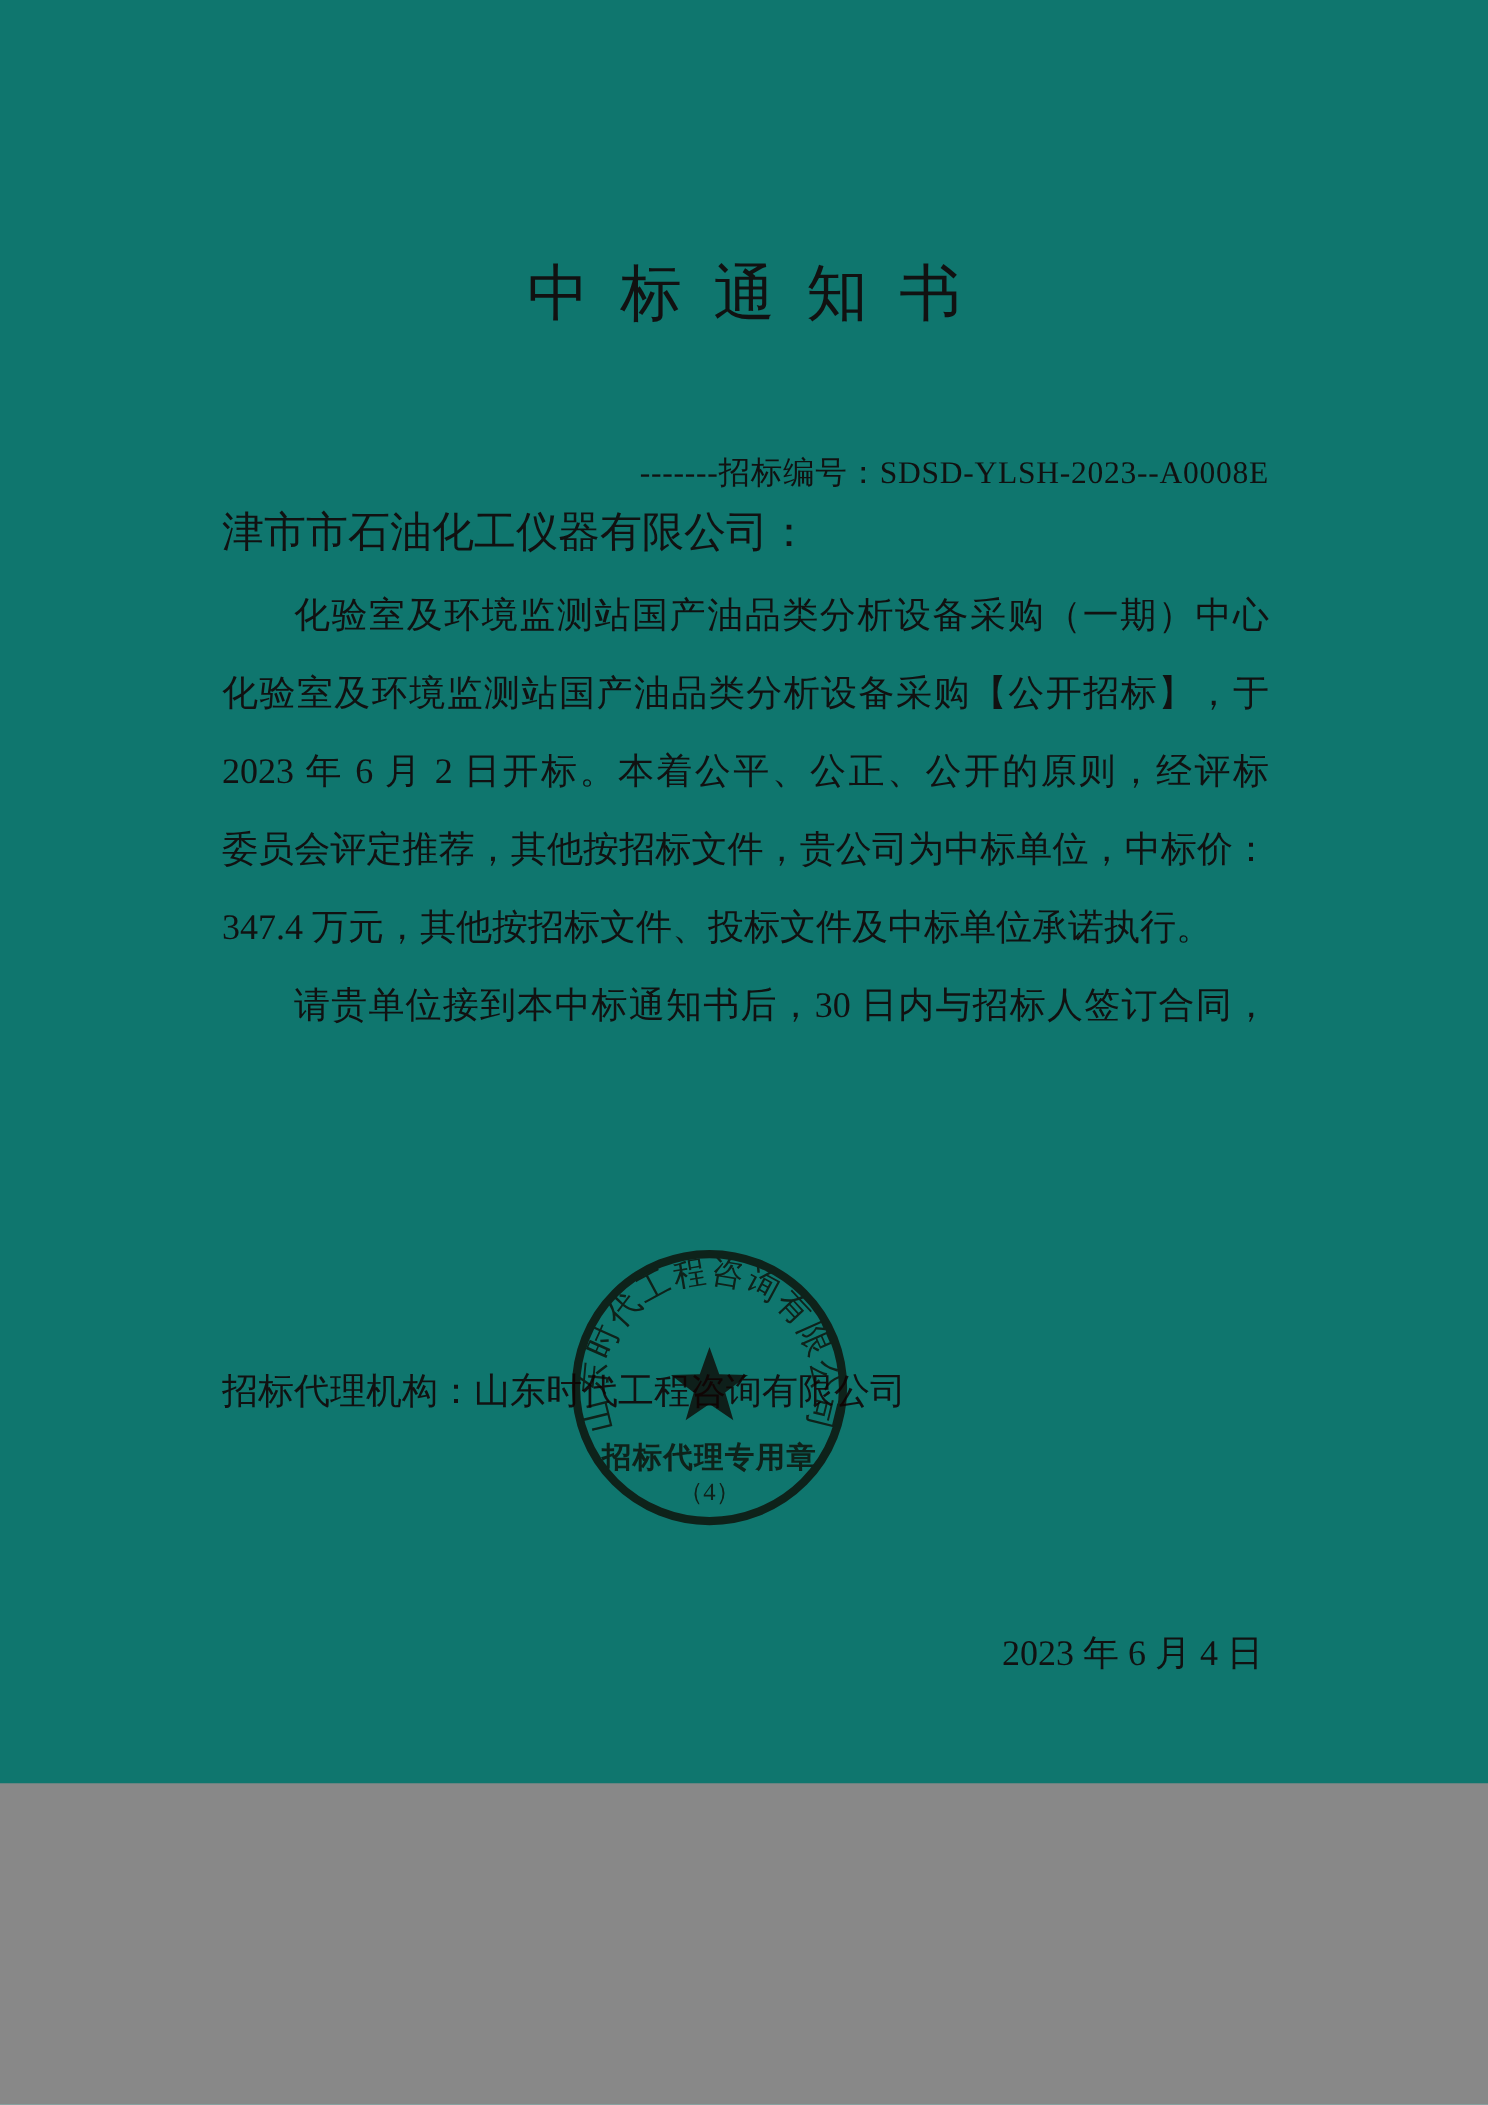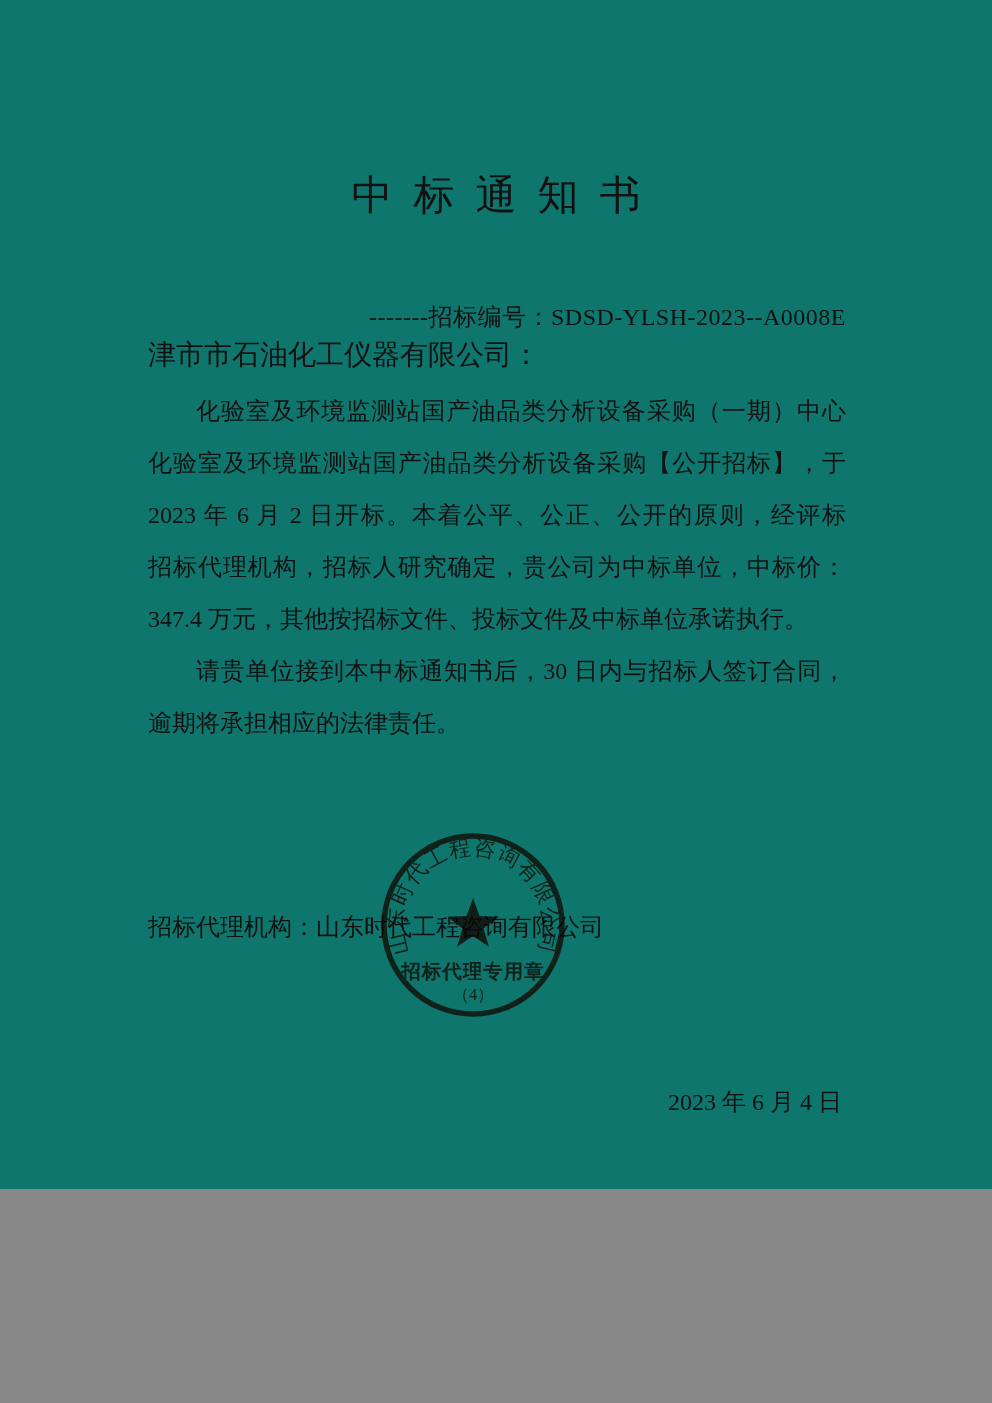--- a/index.html
+++ b/index.html
@@ -30,21 +30,21 @@
     position: absolute;
     left: 148px;
     width: 698px;
     top: 0;
   }
   .bid-line {
     position: absolute;
     top: 301px;
     width: 698px;
     text-align: right;
-    font-size: 24px;
+    font-size: 21px;
     letter-spacing: 0.5px;
     white-space: nowrap;
   }
   .addressee {
     position: absolute;
     top: 336px;
     width: 698px;
     font-size: 28px;
     white-space: nowrap;
   }
@@ -95,26 +95,25 @@
 
   <h1 class="title">中标通知书</h1>
 
   <div class="content">
     <div class="bid-line">-------招标编号：SDSD-YLSH-2023--A0008E</div>
     <div class="addressee">津市市石油化工仪器有限公司：</div>
     <div class="para para1">
         <div class="bodyline first">化验室及环境监测站国产油品类分析设备采购（一期）中心</div>
         <div class="bodyline">化验室及环境监测站国产油品类分析设备采购【公开招标】，于</div>
         <div class="bodyline">2023 年 6 月 2 日开标。本着公平、公正、公开的原则，经评标</div>
-        <div class="bodyline">招标代理机构，招标人研究确定，贵公司为中标单位，中标价：</div>
+        <div class="bodyline">委员会评定推荐，其他按招标文件，贵公司为中标单位，中标价：</div>
         <div class="bodyline last">347.4 万元，其他按招标文件、投标文件及中标单位承诺执行。</div>
       </div>
     <div class="para para2">
         <div class="bodyline first">请贵单位接到本中标通知书后，30 日内与招标人签订合同，</div>
-        <div class="bodyline last">逾期将承担相应的法律责任。</div>
       </div>
   </div>
 
   <div class="agency"><span>招标代理机构：</span><span>山东时代工程咨询有限公司</span></div>
 
   <svg class="stamp" viewBox="0 0 206 206" xmlns="http://www.w3.org/2000/svg">
     <circle cx="103" cy="103" r="89" fill="none" stroke="#dd382b" stroke-width="5.5"></circle>
     <path id="sealArc" d="M 42.4,138 A 70,70 0 1 1 163.6,138" fill="none"></path>
     <text font-size="21.5" fill="#dd382b" letter-spacing="1.5" font-family="Liberation Serif, DejaVu Serif, serif">
       <textPath href="#sealArc" startOffset="50%" text-anchor="middle">山东时代工程咨询有限公司</textPath>

